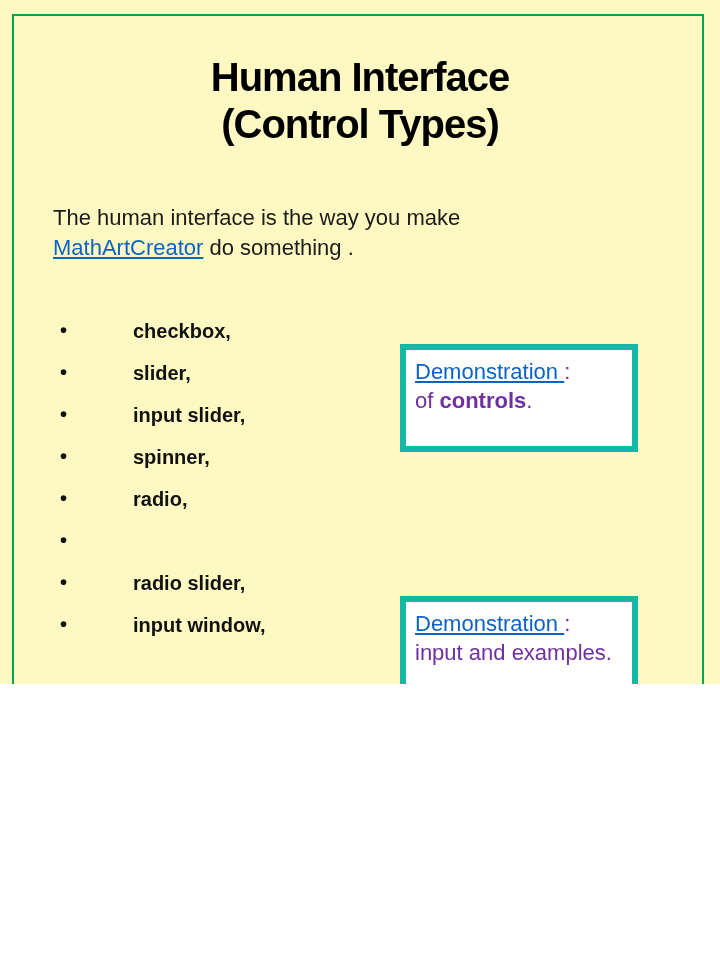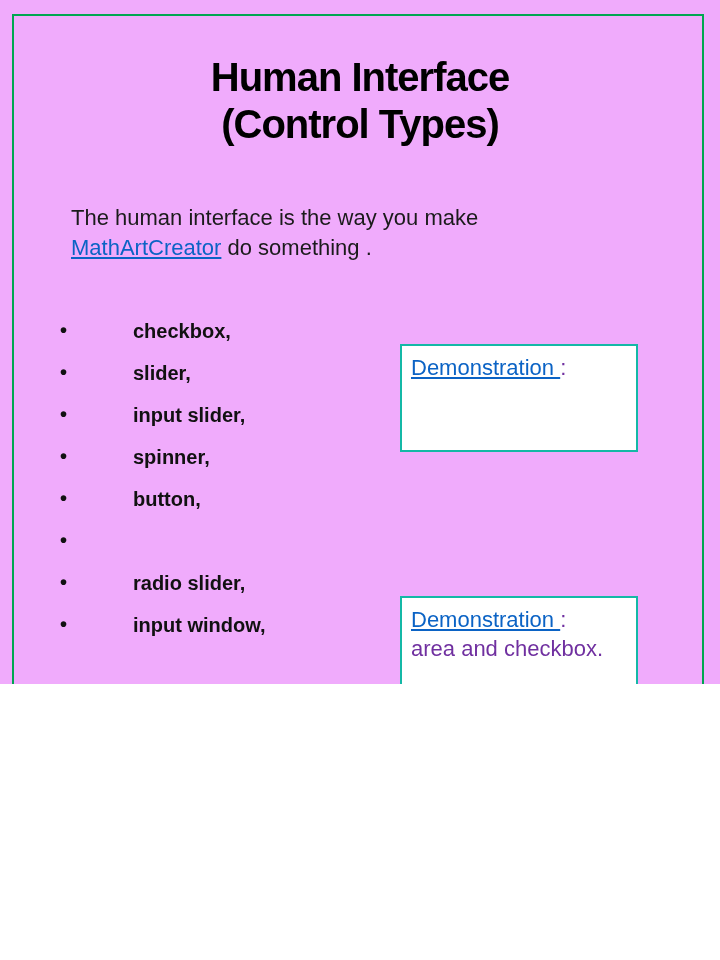--- a/index.html
+++ b/index.html
@@ -1,48 +1,48 @@
 <!DOCTYPE html>
 <html><head>
 <meta charset="utf-8">
 <style>
   html, body { margin: 0; padding: 0; }
   body {
     width: 720px; height: 960px;
     background: #ffffff;
     font-family: "Liberation Sans", sans-serif;
   }
-  .slide { position: relative; width: 720px; height: 684px; background: #f0abfc; overflow: hidden; }
+  .slide { position: relative; width: 720px; height: 684px; background: #fef9c3; overflow: hidden; }
   .frame {
     position: absolute; left: 12px; top: 14px; width: 692px; height: 930px;
     border: 2px solid #00A651; box-sizing: border-box; pointer-events: none;
   }
   .title {
     position: absolute; left: 0; right: 0; top: 54px;
     text-align: center; color: #000000;
     font-weight: 700; font-size: 40px; line-height: 47px; letter-spacing: -1px;
   }
   .intro {
-    position: absolute; left: 71px; top: 203px; width: 500px;
+    position: absolute; left: 53px; top: 203px; width: 500px;
     font-size: 22px; line-height: 30px; color: #1b1b1b;
   }
   .intro p { margin: 0 0 13px 0; }
   a.link { color: #0B63C5; text-decoration: underline; cursor: pointer; }
   ul.bullets {
     position: absolute; left: 57px; top: 318px; width: 360px;
     margin: 0; padding: 0; list-style: none;
   }
   ul.bullets li {
     position: relative; padding-left: 76px; height: 42px;
     font-weight: 700; font-size: 20px; line-height: 26px; color: #111111;
   }
   ul.bullets .dot { position: absolute; left: 3px; top: -1px; font-size: 20px; color: #111111; }
   .demo-box {
     position: absolute; left: 400px; width: 238px;
-    border: 2px solid #14b8a6; box-sizing: border-box;
+    border: 6px solid #14b8a6; box-sizing: border-box;
     padding: 7px 9px; background: #ffffff;
     font-size: 22px; line-height: 29px; color: #7030A0;
   }
   .demo-box .line { white-space: nowrap; }
   .demo-box b { font-weight: 700; }
   .demo-box.first { top: 344px; height: 108px; }
   .demo-box.second { top: 596px; height: 112px; }
 </style>
 </head>
 <body>
@@ -57,27 +57,28 @@
 
   <div class="intro">
     <p><span>The human interface is the way you make </span><a class="link">MathArtCreator</a><span> do something .</span></p>
   </div>
 
   <ul class="bullets">
     <li><span class="dot">•</span><span>checkbox,</span></li>
     <li><span class="dot">•</span><span>slider,</span></li>
     <li><span class="dot">•</span><span>input slider,</span></li>
     <li><span class="dot">•</span><span>spinner,</span></li>
-    <li><span class="dot">•</span><span>button,</span></li>
+    <li><span class="dot">•</span><span>radio,</span></li>
     <li><span class="dot">•</span></li>
     <li><span class="dot">•</span><span>radio slider,</span></li>
     <li><span class="dot">•</span><span>input window,</span></li>
   </ul>
 
   <div class="demo-box first">
     <div class="line"><a class="link">Demonstration </a><span>:</span></div>
+    <div class="line"><span>of </span><b>controls</b><span>.</span></div>
   </div>
 
   <div class="demo-box second">
     <div class="line"><a class="link">Demonstration </a><span>:</span></div>
-    <div class="line"><span></span><b></b><span>area and checkbox.</span></div>
+    <div class="line"><span></span><b></b><span>input and examples.</span></div>
   </div>
 </div>
 
 </body></html>

